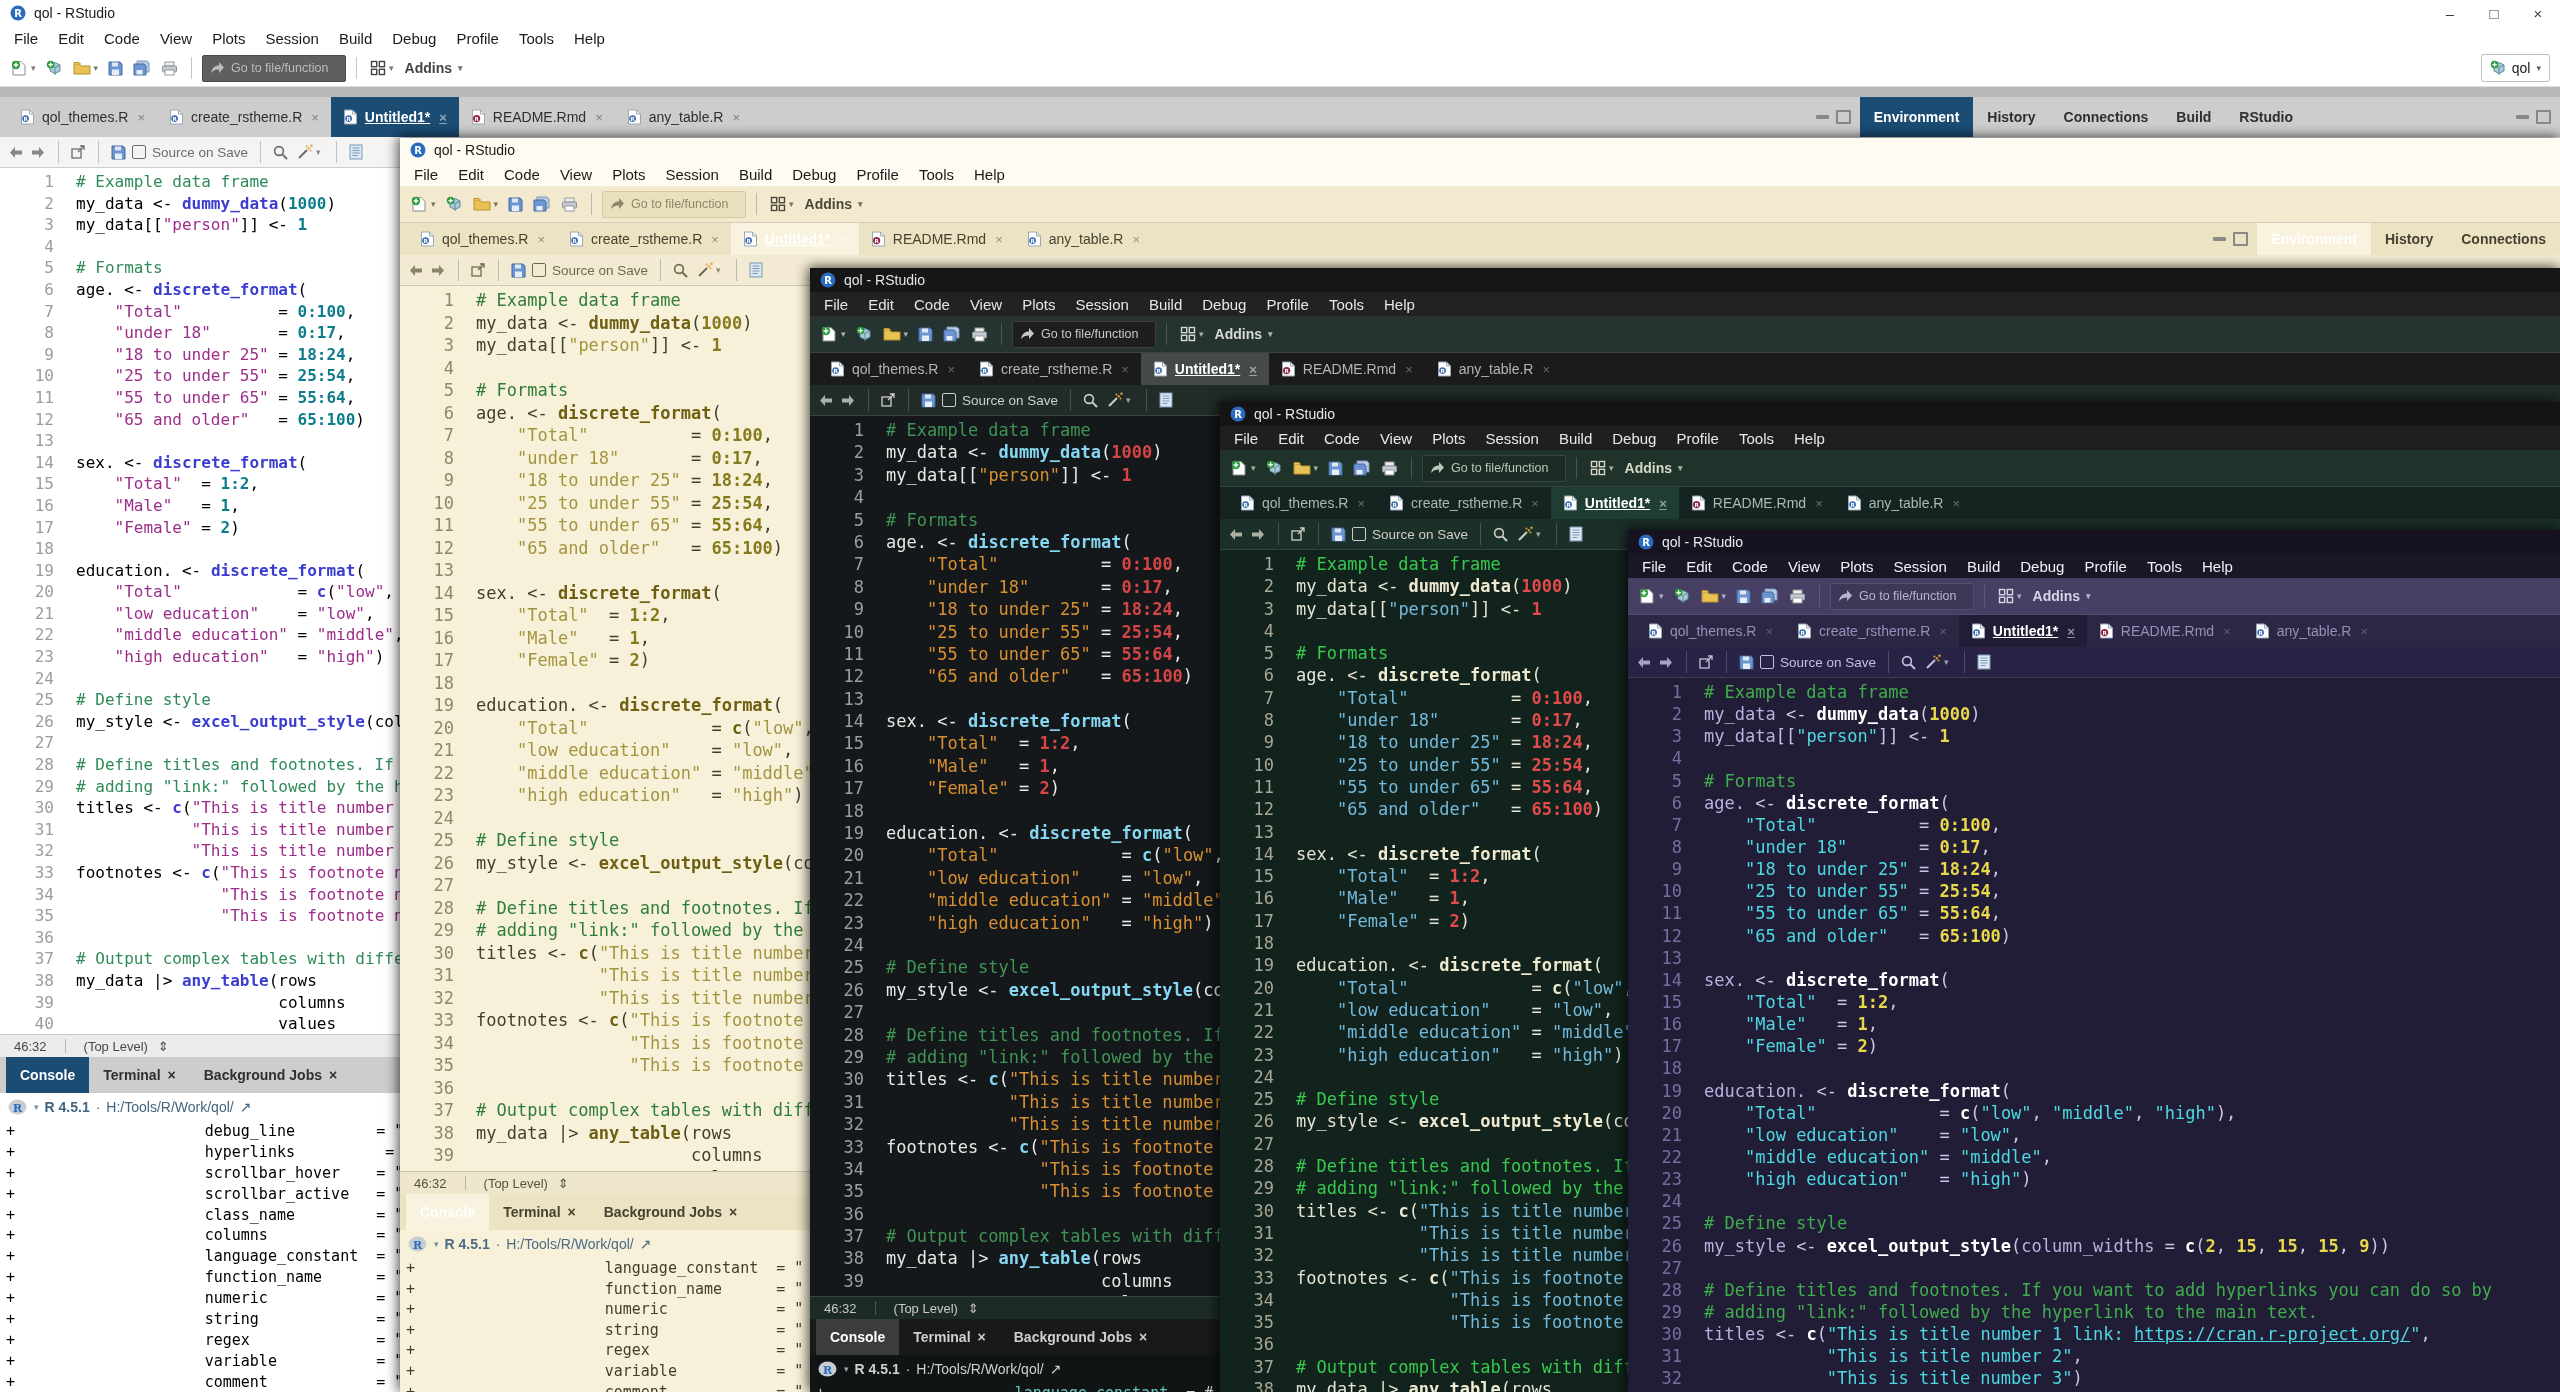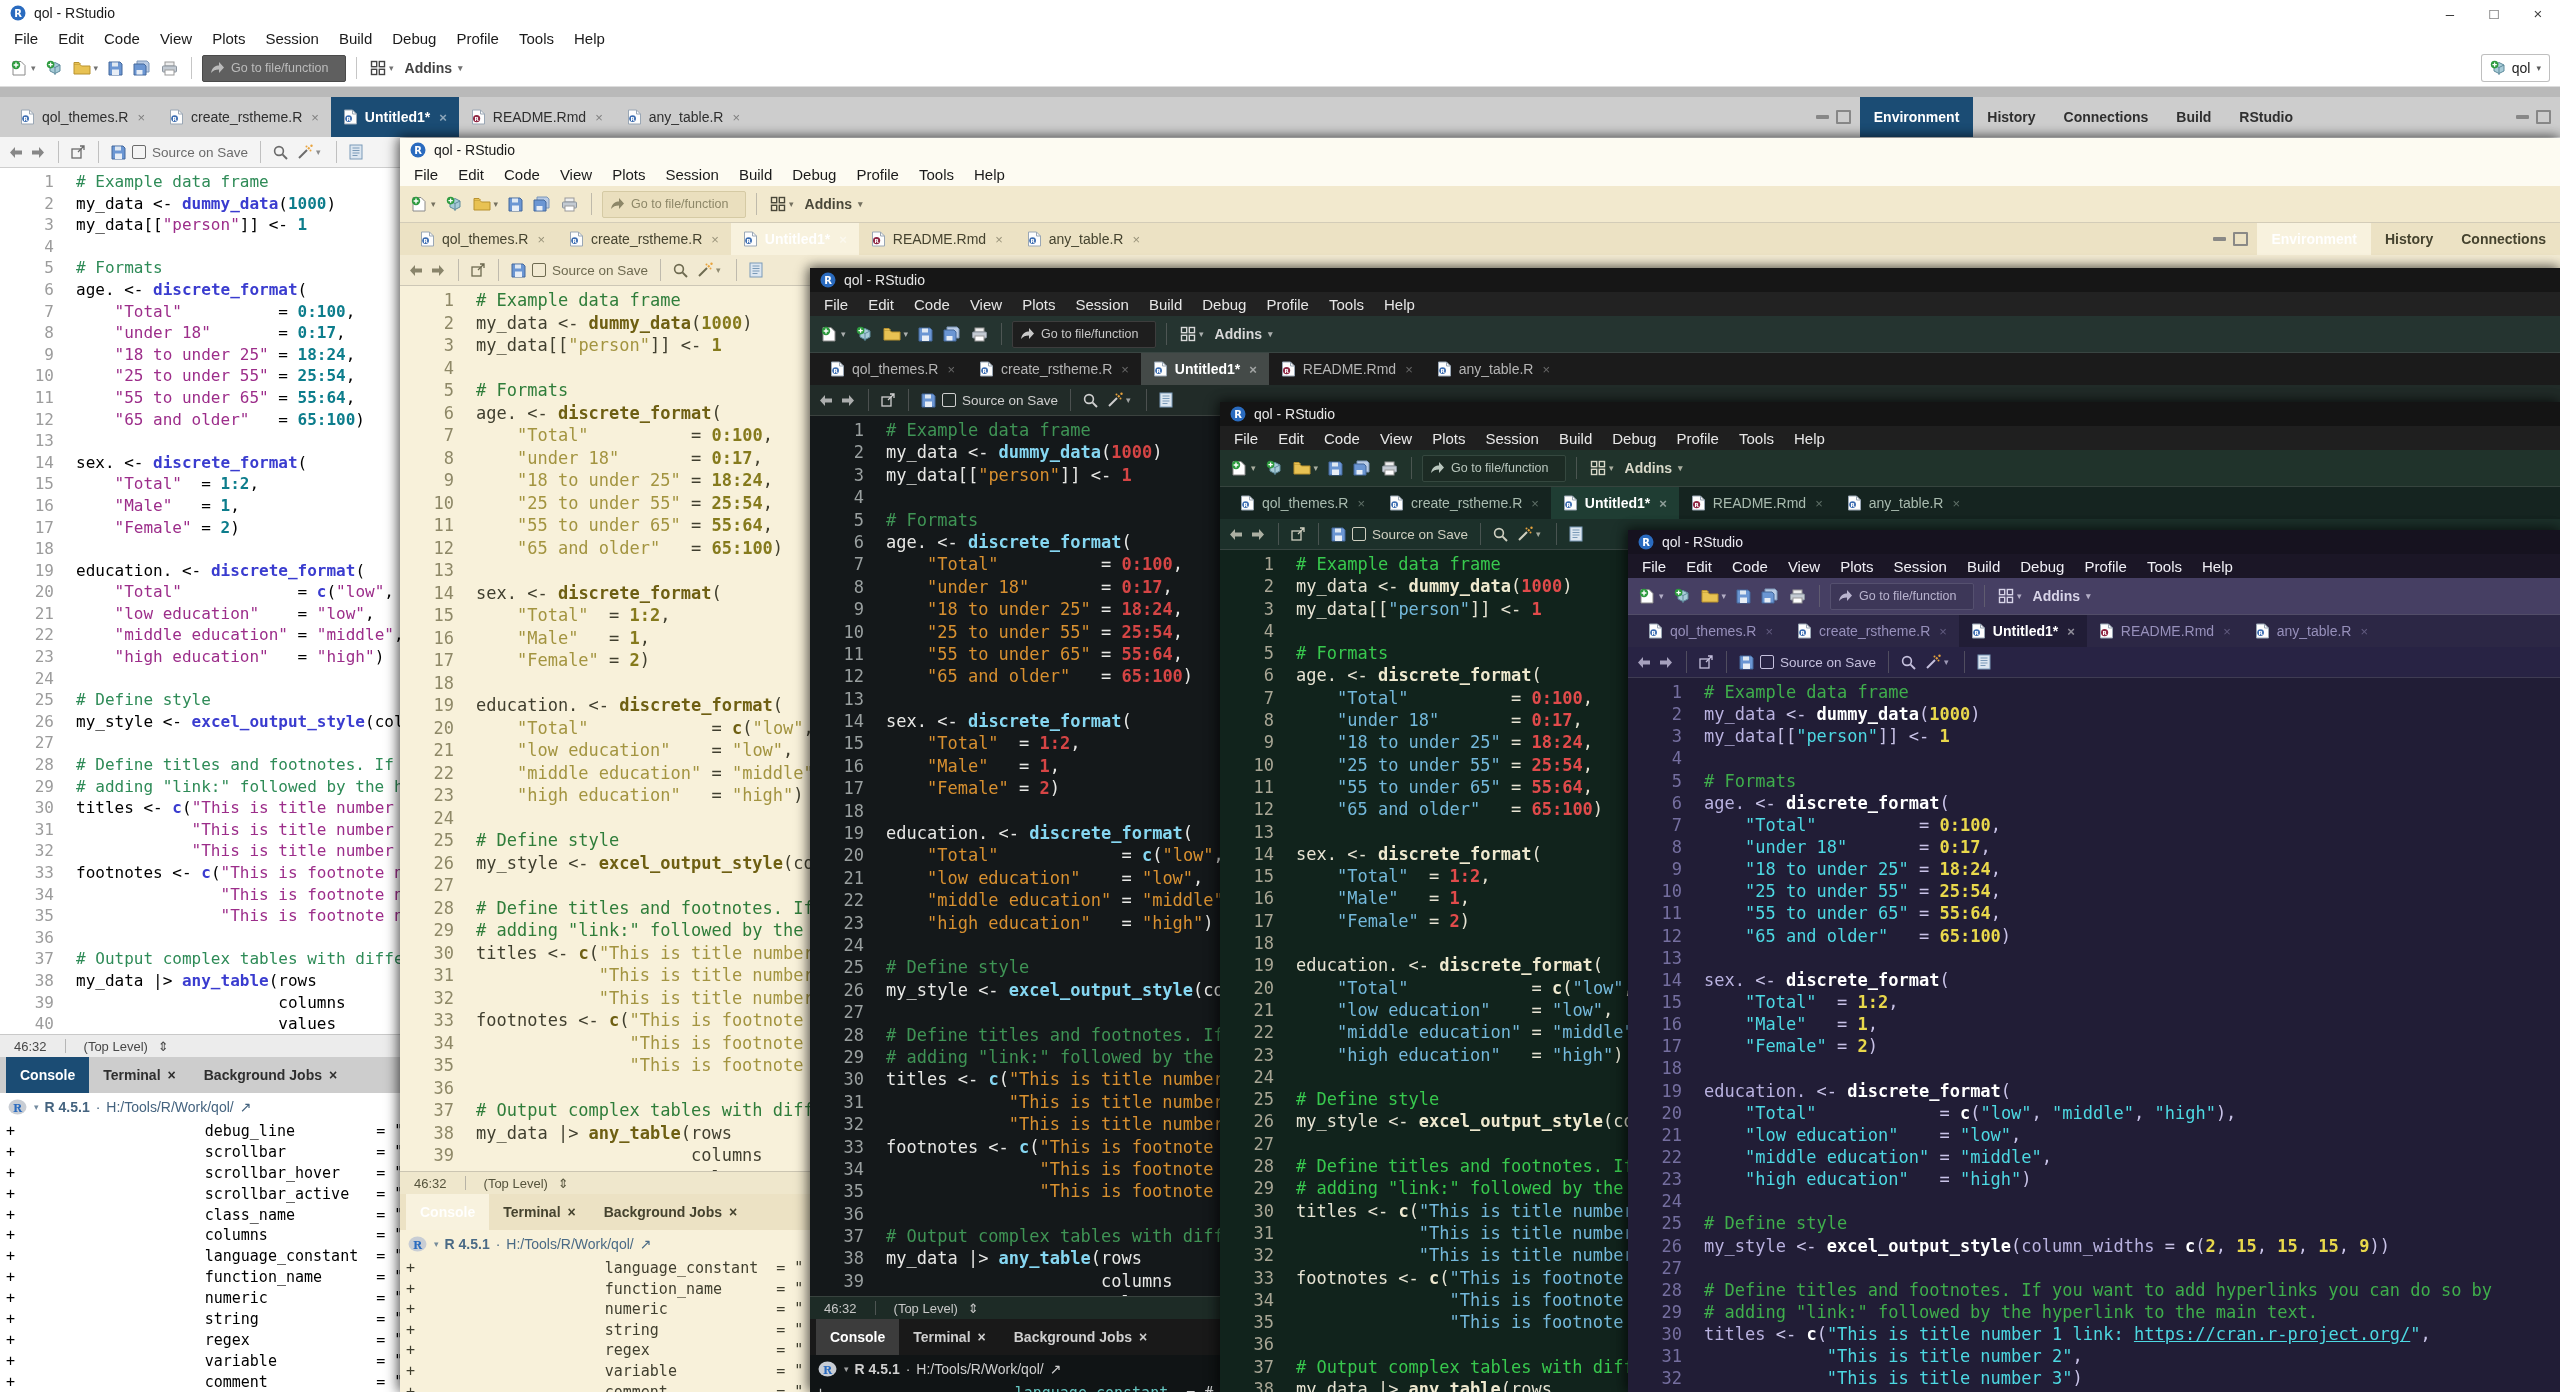--- a/index.html
+++ b/index.html
@@ -20,21 +20,21 @@
         white-space:nowrap;overflow:hidden;}
   .addins{font-size:14px;font-weight:bold;display:flex;align-items:center;gap:5px;padding:0 4px;}
   .projbtn{position:absolute;right:10px;top:4px;display:flex;align-items:center;gap:5px;height:26px;
            padding:0 8px;border:1px solid rgba(128,128,128,.5);border-radius:3px;background:rgba(255,255,255,.6);
            font-size:14px;color:#222;}
   .winbtns{position:absolute;right:0;top:0;height:100%;display:flex;align-items:center;}
   .winbtn{width:44px;text-align:center;font-size:15px;color:var(--tbt);opacity:.85;}
   .gapstrip{background:var(--gap);}
   .tabrow{background:var(--ts);color:var(--tt);align-items:stretch;padding-left:8px;}
   .ftab{display:flex;align-items:center;gap:7px;padding:0 12px;font-size:14px;color:var(--tt);white-space:nowrap;}
-  .ftab.active{background:var(--ta);color:var(--tat);font-weight:bold;}
+  .ftab.active{background:var(--ta);color:var(--tat);font-weight:bold;text-decoration:underline;}
   .ftab .x{font-size:13px;opacity:.5;margin-left:2px;}
   .ptab{display:flex;align-items:center;padding:0 14px;font-size:14px;font-weight:bold;color:var(--tt);white-space:nowrap;}
   .ptab.active{background:var(--ta);color:var(--tat);}
   .panebtns{display:flex;align-items:center;gap:7px;padding:0 9px;}
   .pb-min{width:13px;height:4px;background:rgba(128,128,128,.9);border-radius:1px;}
   .pb-max{width:11px;height:10px;border:2px solid rgba(128,128,128,.9);border-radius:1px;}
   .spacer{flex:1 1 auto;}
   .srcbar{background:var(--sb);color:var(--sbt);padding-left:8px;gap:6px;font-size:13.5px;
           border-bottom:1px solid rgba(120,120,120,.3);}
   .cbx{width:12px;height:12px;border:1px solid var(--sbt);border-radius:2px;background:transparent;}
@@ -403,21 +403,21 @@
                 <text x="9.5" y="12.5" font-size="11" font-family="DejaVu Serif" font-weight="bold" fill="#2a6bbf" text-anchor="middle">R</text>
               </svg>
             </span>
             <span class="caret">▾</span>
             <span style="font-weight: bold;">R 4.5.1</span>
             <span>·</span>
             <span>H:/Tools/R/Work/qol/</span>
             <span>↗</span>
           </div>
           <div class="consline"><span>+                     </span><span class="nm">debug_line</span><span>         = "</span></div>
-          <div class="consline"><span>+                     </span><span class="nm">scrollbar</span><span>          = "</span></div>
+          <div class="consline"><span>+                     </span><span class="nm">hyperlinks</span><span>          = "</span></div>
           <div class="consline"><span>+                     </span><span class="nm">scrollbar_hover</span><span>    = "</span></div>
           <div class="consline"><span>+                     </span><span class="nm">scrollbar_active</span><span>   = "</span></div>
           <div class="consline"><span>+                     </span><span class="nm">class_name</span><span>         = "</span></div>
           <div class="consline"><span>+                     </span><span class="nm">columns</span><span>            = "</span></div>
           <div class="consline"><span>+                     </span><span class="nm">language_constant</span><span>  = "</span></div>
           <div class="consline"><span>+                     </span><span class="nm">function_name</span><span>      = "</span></div>
           <div class="consline"><span>+                     </span><span class="nm">numeric</span><span>            = "</span></div>
           <div class="consline"><span>+                     </span><span class="nm">string</span><span>             = "</span></div>
           <div class="consline"><span>+                     </span><span class="nm">regex</span><span>              = "</span></div>
           <div class="consline"><span>+                     </span><span class="nm">variable</span><span>           = "</span></div>

